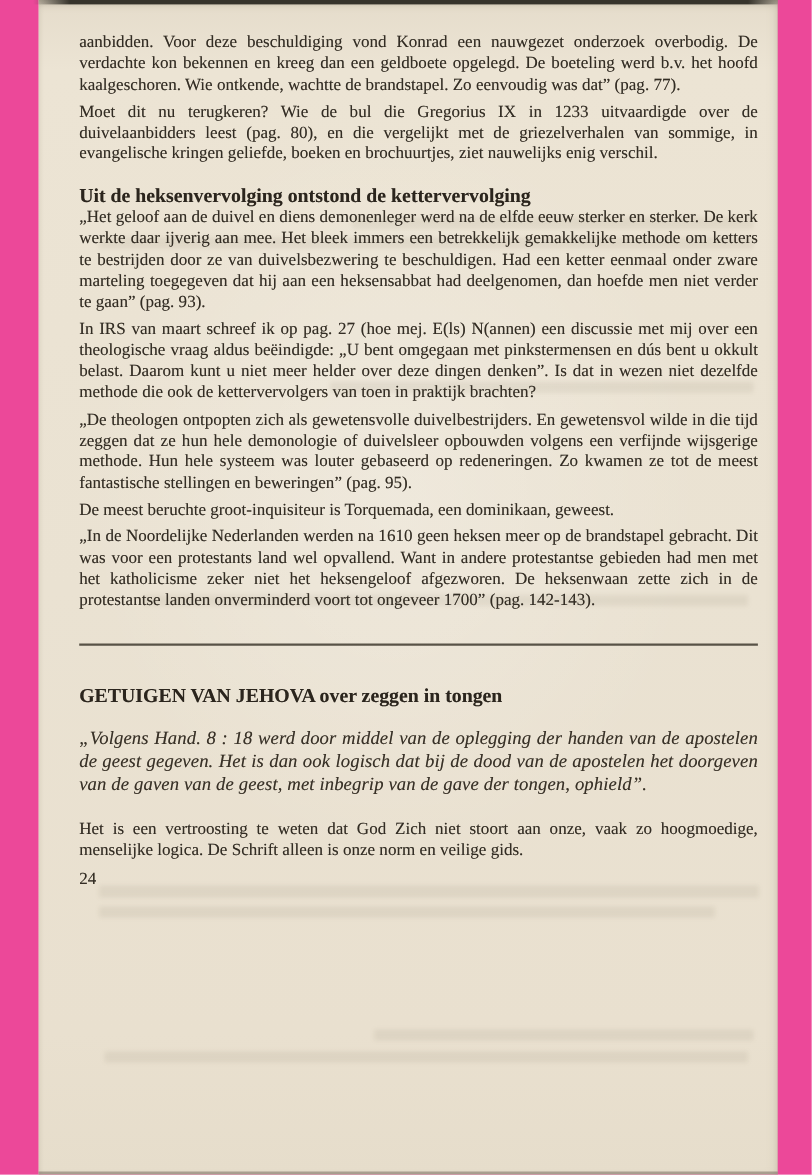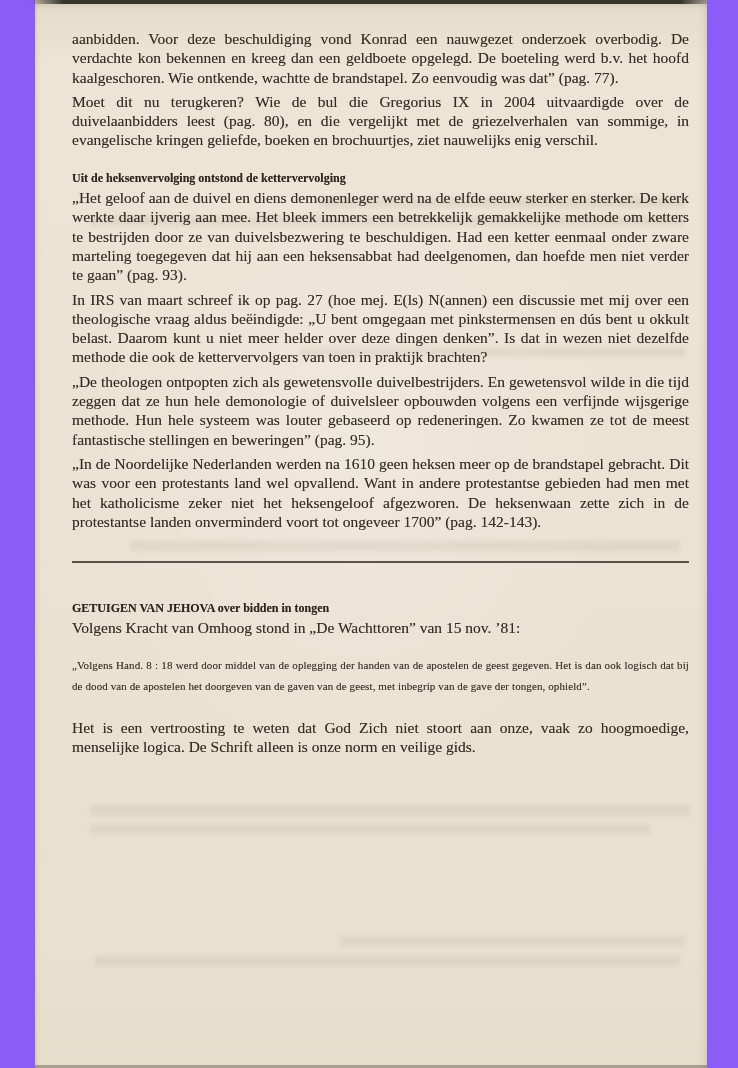--- a/index.html
+++ b/index.html
@@ -5,21 +5,21 @@
   html, body {
     margin: 0; padding: 0;
     width: 738px; height: 1068px;
     overflow: hidden;
     background: #ffffff;
     font-family: "Liberation Serif", "DejaVu Serif", serif;
   }
   .scan {
     position: relative;
     width: 738px; height: 1068px;
-    background: #8b5cf6; 
+    background: #ec4899; 
     overflow: hidden;
   }
   
   .page {
     position: absolute;
     left: 35px; top: 0;
     width: 672px; height: 1068px;
     background:
       radial-gradient(ellipse 60% 45% at 48% 42%, rgba(255,255,255,0.22), rgba(255,255,255,0) 70%),
       linear-gradient(180deg, #e5dccb 0%, #ece4d4 6%, #eae2d2 50%, #e9e0cf 88%, #e6ddcb 100%);
@@ -56,39 +56,40 @@
     color: #332d24;
     font-size: 15.5px;
     line-height: 19.3px;
     text-shadow: 0 0 0.5px rgba(51,45,36,0.45);
   }
   p.body {
     margin: 0 0 5px 0;
     text-align: justify;
   }
   h2.heading {
-    font-size: 12px;
+    font-size: 18px;
     line-height: 19.3px;
     font-weight: bold;
     color: #2b251d;
     margin: 19px 0 0 0;
   }
   h2.heading-jehovah {
     margin: 36px 0 0 0;
   }
   .divider {
     height: 0;
     border: none;
     border-top: 2px solid rgba(62,56,46,0.85);
     margin: 30px 0 0 0;
     width: 100%;
   }
   blockquote.quote {
     margin: 17px 0 15px 0;
-    font-size: 11px;
+    font-style: italic;
+    font-size: 17px;
     line-height: 21px;
     text-align: justify;
     letter-spacing: 0.1px;
     color: #383127;
   }
   p.closing {
     margin: 21px 0 0 0;
     text-align: justify;
   }
   .pagenum {
@@ -111,30 +112,31 @@
   <div class="ghost" style="left:300px; top:347px; width:385px; height:10px;"></div>
   <div class="ghost" style="left:130px; top:541px; width:550px; height:10px;"></div>
   <div class="ghost" style="left:90px;  top:805px; width:600px; height:11px;"></div>
   <div class="ghost" style="left:90px;  top:824px; width:560px; height:10px;"></div>
   <div class="ghost" style="left:340px; top:936px; width:345px; height:10px;"></div>
   <div class="ghost" style="left:95px;  top:956px; width:585px; height:10px;"></div>
 
   <main class="content">
 
     <p class="body">aanbidden. Voor deze beschuldiging vond Konrad een nauwgezet onderzoek overbodig. De verdachte kon bekennen en kreeg dan een geldboete opgelegd. De boeteling werd b.v. het hoofd kaalgeschoren. Wie ontkende, wachtte de brandstapel. Zo eenvoudig was dat” (pag. 77).</p>
-    <p class="body">Moet dit nu terugkeren? Wie de bul die Gregorius IX in 2004 uitvaardigde over de duivelaanbidders leest (pag. 80), en die vergelijkt met de griezelverhalen van sommige, in evangelische kringen geliefde, boeken en brochuurtjes, ziet nauwelijks enig verschil.</p>
+    <p class="body">Moet dit nu terugkeren? Wie de bul die Gregorius IX in 1233 uitvaardigde over de duivelaanbidders leest (pag. 80), en die vergelijkt met de griezelverhalen van sommige, in evangelische kringen geliefde, boeken en brochuurtjes, ziet nauwelijks enig verschil.</p>
 
     <h2 class="heading">Uit de heksenvervolging ontstond de kettervervolging</h2>
     <p class="body">„Het geloof aan de duivel en diens demonenleger werd na de elfde eeuw sterker en sterker. De kerk werkte daar ijverig aan mee. Het bleek immers een betrekkelijk gemakkelijke methode om ketters te bestrijden door ze van duivelsbezwering te beschuldigen. Had een ketter eenmaal onder zware marteling toegegeven dat hij aan een heksensabbat had deelgenomen, dan hoefde men niet verder te gaan” (pag. 93).</p>
     <p class="body">In IRS van maart schreef ik op pag. 27 (hoe mej. E(ls) N(annen) een discussie met mij over een theologische vraag aldus beëindigde: „U bent omgegaan met pinkstermensen en dús bent u okkult belast. Daarom kunt u niet meer helder over deze dingen denken”. Is dat in wezen niet dezelfde methode die ook de kettervervolgers van toen in praktijk brachten?</p>
     <p class="body">„De theologen ontpopten zich als gewetensvolle duivelbestrijders. En gewetensvol wilde in die tijd zeggen dat ze hun hele demonologie of duivelsleer opbouwden volgens een verfijnde wijsgerige methode. Hun hele systeem was louter gebaseerd op redeneringen. Zo kwamen ze tot de meest fantastische stellingen en beweringen” (pag. 95).</p>
+    <p class="body">De meest beruchte groot-inquisiteur is Torquemada, een dominikaan, geweest.</p>
     <p class="body">„In de Noordelijke Nederlanden werden na 1610 geen heksen meer op de brandstapel gebracht. Dit was voor een protestants land wel opvallend. Want in andere protestantse gebieden had men met het katholicisme zeker niet het heksengeloof afgezworen. De heksenwaan zette zich in de protestantse landen onverminderd voort tot ongeveer 1700” (pag. 142-143).</p>
 
     <hr class="divider">
 
-    <h2 class="heading heading-jehovah">GETUIGEN VAN JEHOVA over bidden in tongen</h2>
-    <p class="body">Volgens Kracht van Omhoog stond in „De Wachttoren” van 15 nov. ’81:</p>
+    <h2 class="heading heading-jehovah">GETUIGEN VAN JEHOVA over zeggen in tongen</h2>
     <blockquote class="quote">„Volgens Hand. 8 : 18 werd door middel van de oplegging der handen van de apostelen de geest gegeven. Het is dan ook logisch dat bij de dood van de apostelen het doorgeven van de gaven van de geest, met inbegrip van de gave der tongen, ophield”.</blockquote>
     <p class="closing">Het is een vertroosting te weten dat God Zich niet stoort aan onze, vaak zo hoogmoedige, menselijke logica. De Schrift alleen is onze norm en veilige gids.</p>
 
+    <div class="pagenum">24</div>
 
   </main>
 </div>
 
 </body></html>

